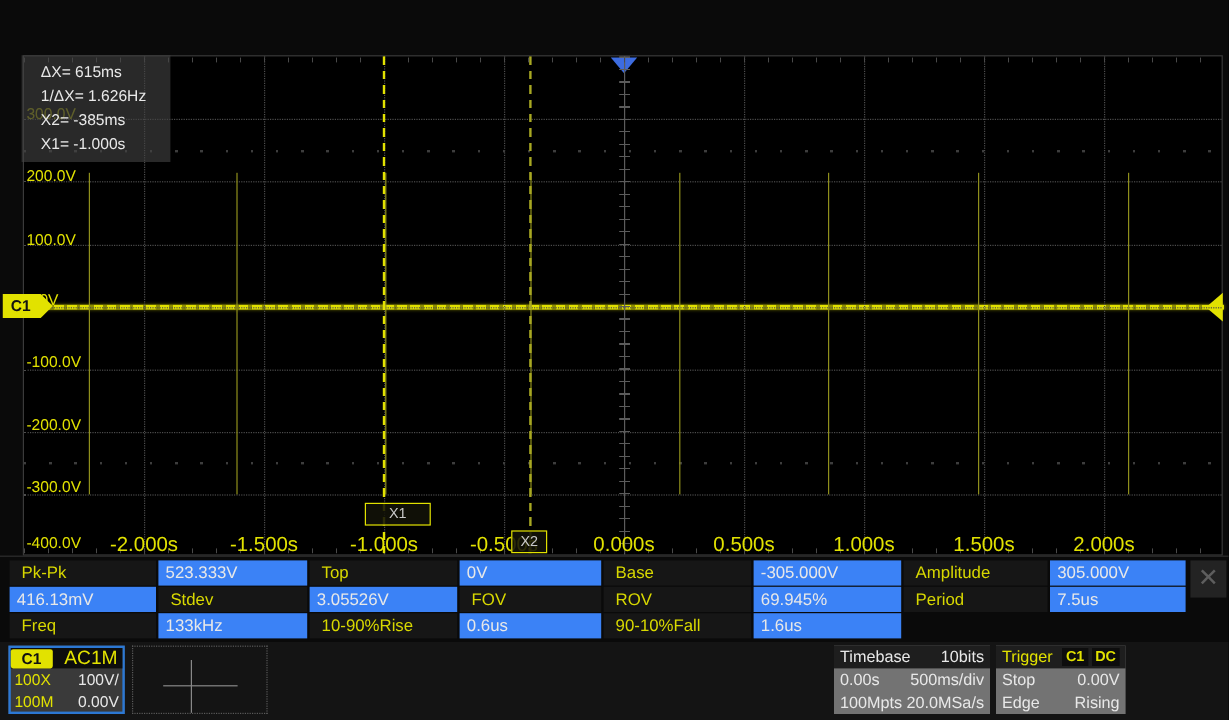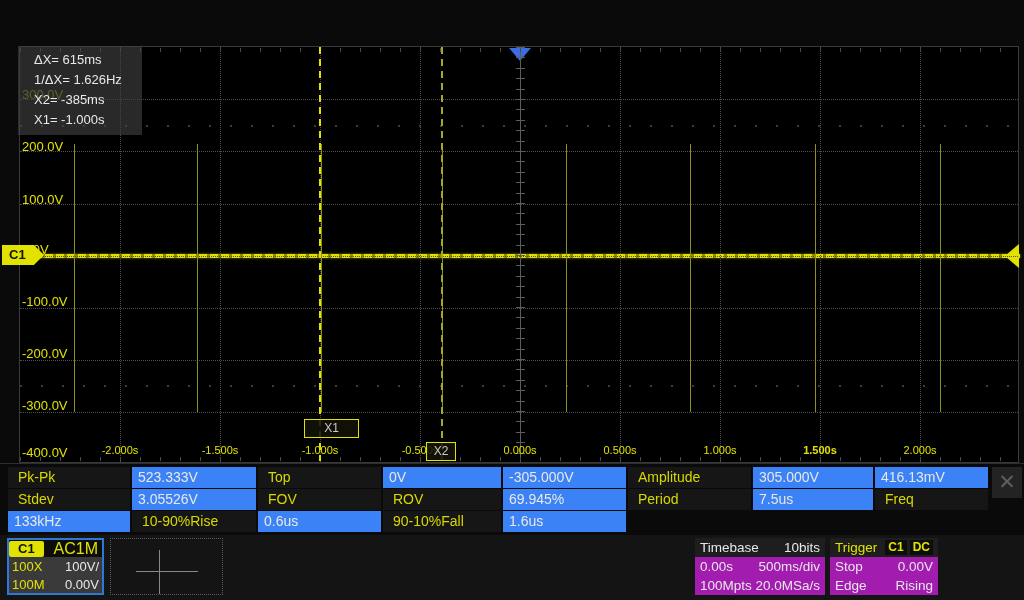--- a/index.html
+++ b/index.html
@@ -20,21 +20,21 @@
   .sparserow { position:absolute; left:0; width:100%; height:2px;
             background:repeating-linear-gradient(to right,#3d3d3d 0 2px,transparent 2px 21px); }
   .spike { position:absolute; width:1px; background:#8f8f1c; }
   .waveform { position:absolute; left:0; top:207px; width:1000px; height:4px; background:#e0e000;
             box-shadow:0 0 3px rgba(224,224,0,.55);
             background-image:repeating-linear-gradient(to right, rgba(40,40,0,.45) 0 3px, transparent 3px 11px); }
   .cursorline { position:absolute; top:0; width:2px; height:414px; }
   .cur-x1 { background:repeating-linear-gradient(to bottom,#e2e200 0 7px,transparent 7px 12px); }
   .cur-x2 { background:repeating-linear-gradient(to bottom,#a8a822 0 7px,transparent 7px 12px); }
   .ylab { position:absolute; color:#e2e200; font-size:13px; white-space:nowrap; }
-  .xlab { position:absolute; color:#e2e200; font-size:11px; white-space:nowrap; transform:translateX(-50%); }
+  .xlab { position:absolute; color:#e2e200; font-size:17px; white-space:nowrap; transform:translateX(-50%); }
   .curflag { position:absolute; border:1px solid #e2e200; background:rgba(18,18,8,.88);
              color:#c8c8c8; font-size:12px; text-align:center; line-height:17px; }
   .trig-pos { position:absolute; width:0; height:0; border-left:11px solid transparent;
               border-right:11px solid transparent; border-top:13px solid #3d6ce0; }
   .trig-level { position:absolute; width:0; height:0; border-top:12px solid transparent;
               border-bottom:12px solid transparent; border-right:14px solid #e2e200; }
   .ch-marker { position:absolute; left:2px; top:245px; width:42px; height:20px; background:#e2e200;
                clip-path:polygon(0 0,76% 0,100% 50%,76% 100%,0 100%);
                color:#111; font-size:13px; font-weight:bold; line-height:20px; padding-left:7px; }
   .tooltip { position:absolute; left:18px; top:46px; width:124px; background:rgba(66,66,66,.62);
@@ -58,21 +58,21 @@
   .chbox-h { height:17px; background:#0d0d0d; display:flex; justify-content:space-between; align-items:center; }
   .chip { background:#e2e200; color:#111; font-size:13px; font-weight:bold; line-height:16px;
           padding:0 9px; border-radius:2px; }
   .brow { height:18px; display:flex; justify-content:space-between; align-items:center; padding:0 3px;
           color:#e8e8e8; font-size:13px; }
   .yel { color:#e2e200; }
   .emptyslot { position:absolute; left:110px; top:3px; width:113px; height:57px; border:1px dotted #5a5a5a; }
   .crosshair { position:absolute; left:0; top:0; width:100%; height:100%; }
   .crosshair .h { position:absolute; left:25px; top:32px; width:62px; height:1px; background:#888; }
   .crosshair .v { position:absolute; left:48px; top:11px; width:1px; height:44px; background:#888; }
-  .infobox { position:absolute; top:3px; height:57px; background:#a21caf; color:#e8e8e8; font-size:13.5px; }
+  .infobox { position:absolute; top:3px; height:57px; background:#737373; color:#e8e8e8; font-size:13.5px; }
   .infobox .hd { height:19px; background:#1e1e1e; display:flex; justify-content:space-between;
                  align-items:center; padding:0 5px; }
   .infobox .rw { height:19px; display:flex; justify-content:space-between; align-items:center; padding:0 5px;text-align:right; }
   .tbbox { left:695px; width:130px; }
   .trbox { left:830px; width:108px; }
   .tchip { background:#0d0d0d; color:#e2e200; font-size:12px; font-weight:bold; padding:0 3px;
            margin-left:3px; line-height:15px; }
 </style>
 </head>
 <body>
@@ -122,41 +122,42 @@
       <div class="ylab" style="left: 2px; top: 299px;">-200.0V</div>
       <div class="ylab" style="left: 2px; top: 351px;">-300.0V</div>
       <div class="ylab" style="left: 2px; top: 398px;">-400.0V</div>
       <div class="xlab" style="left: 100px; top: 397px;">-2.000s</div>
       <div class="xlab" style="left: 200px; top: 397px;">-1.500s</div>
       <div class="xlab" style="left: 300px; top: 397px;">-1.000s</div>
       <div class="xlab" style="left: 400px; top: 397px;">-0.500s</div>
       <div class="xlab" style="left: 500px; top: 397px;">0.000s</div>
       <div class="xlab" style="left: 600px; top: 397px;">0.500s</div>
       <div class="xlab" style="left: 700px; top: 397px;">1.000s</div>
-      <div class="xlab" style="left: 800px; top: 397px; font-weight: bold;">1.500s</div>
+      <div class="xlab" style="left: 800px; top: 397px;">1.500s</div>
       <div class="xlab" style="left: 900px; top: 397px;">2.000s</div>
       <div class="curflag" style="left: 284px; top: 372px; width: 55px; height: 19px;">X1</div>
       <div class="curflag" style="left: 406px; top: 395px; width: 30px; height: 19px;">X2</div>
     </div>
 
   <div class="ch-marker">C1</div>
 
   <div class="tooltip">
     <div>ΔX= 615ms</div>
     <div>1/ΔX= 1.626Hz</div>
     <div>X2= -385ms</div>
     <div>X1= -1.000s</div>
   </div>
 
   <div class="meas-sep"></div>
   <div class="meas" id="meas">
       <div class="mlabel">Pk-Pk</div>
       <div class="mvalue">523.333V</div>
       <div class="mlabel">Top</div>
       <div class="mvalue">0V</div>
+      <div class="mlabel">Base</div>
       <div class="mvalue">-305.000V</div>
       <div class="mlabel">Amplitude</div>
       <div class="mvalue">305.000V</div>
       <div class="mvalue">416.13mV</div>
       <div class="mlabel">Stdev</div>
       <div class="mvalue">3.05526V</div>
       <div class="mlabel">FOV</div>
       <div class="mlabel">ROV</div>
       <div class="mvalue">69.945%</div>
       <div class="mlabel">Period</div>

